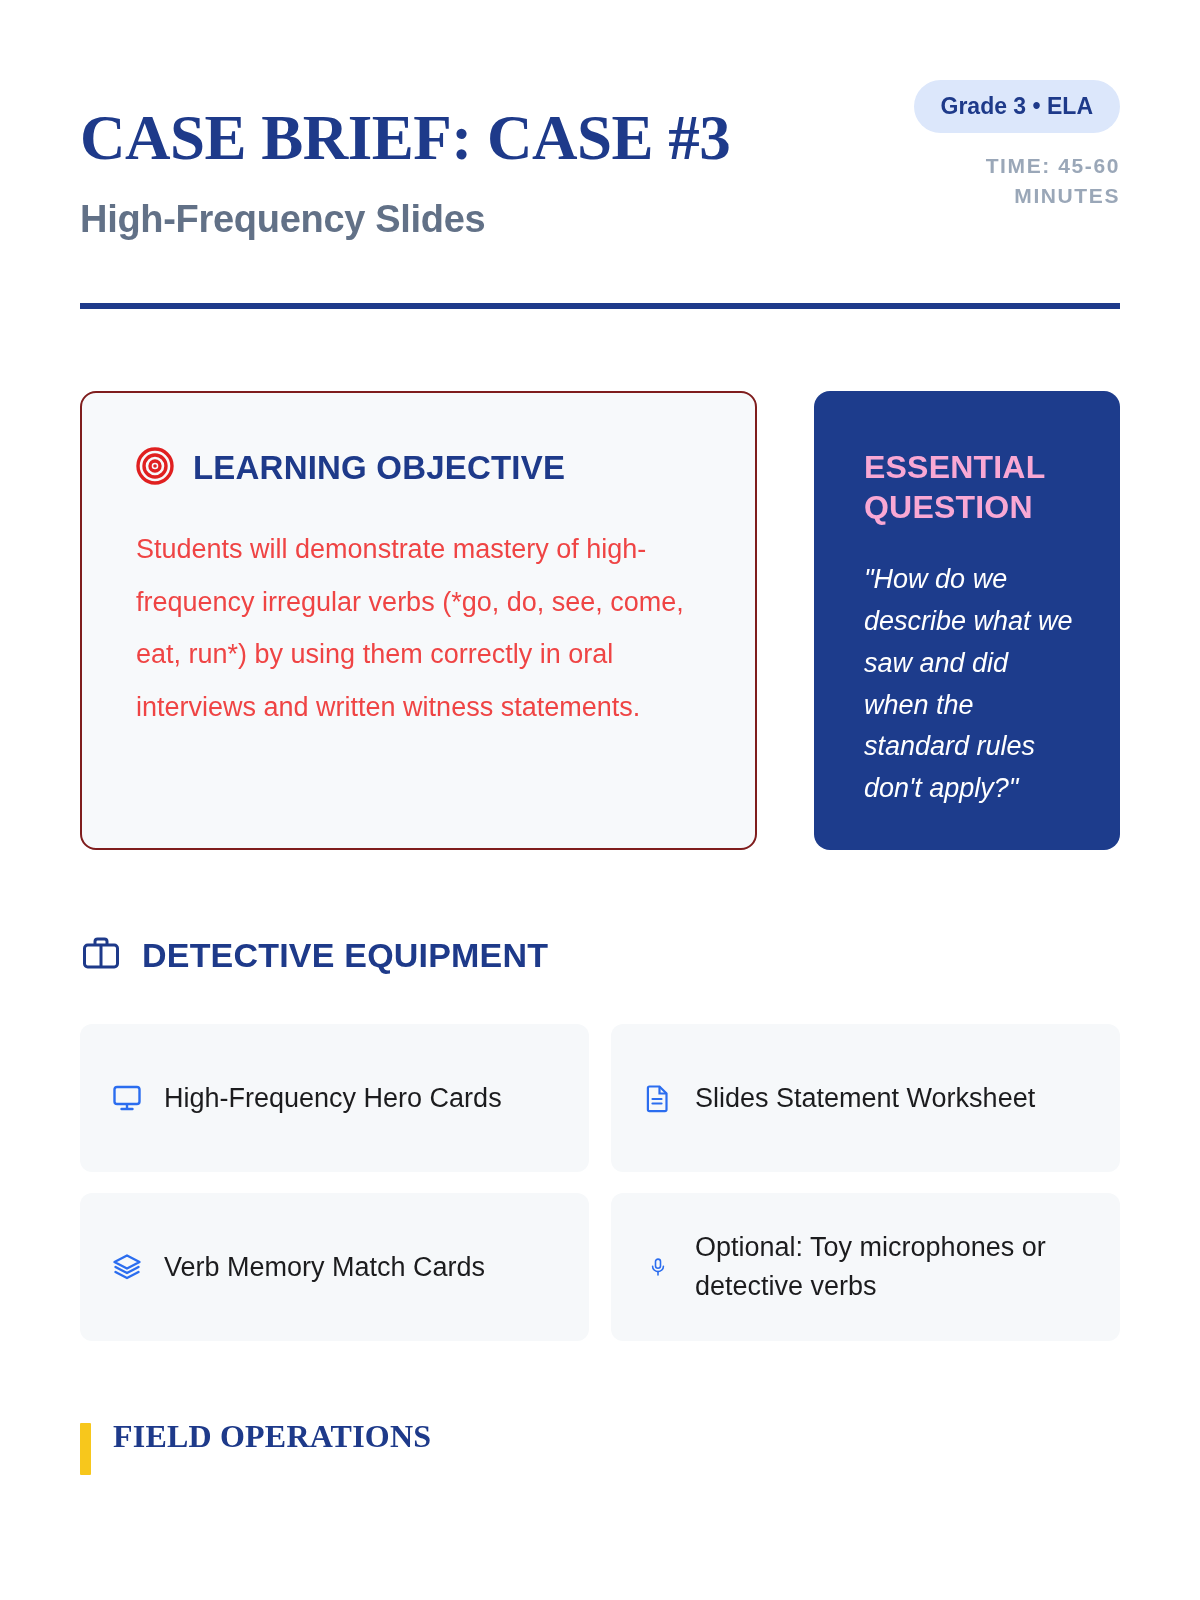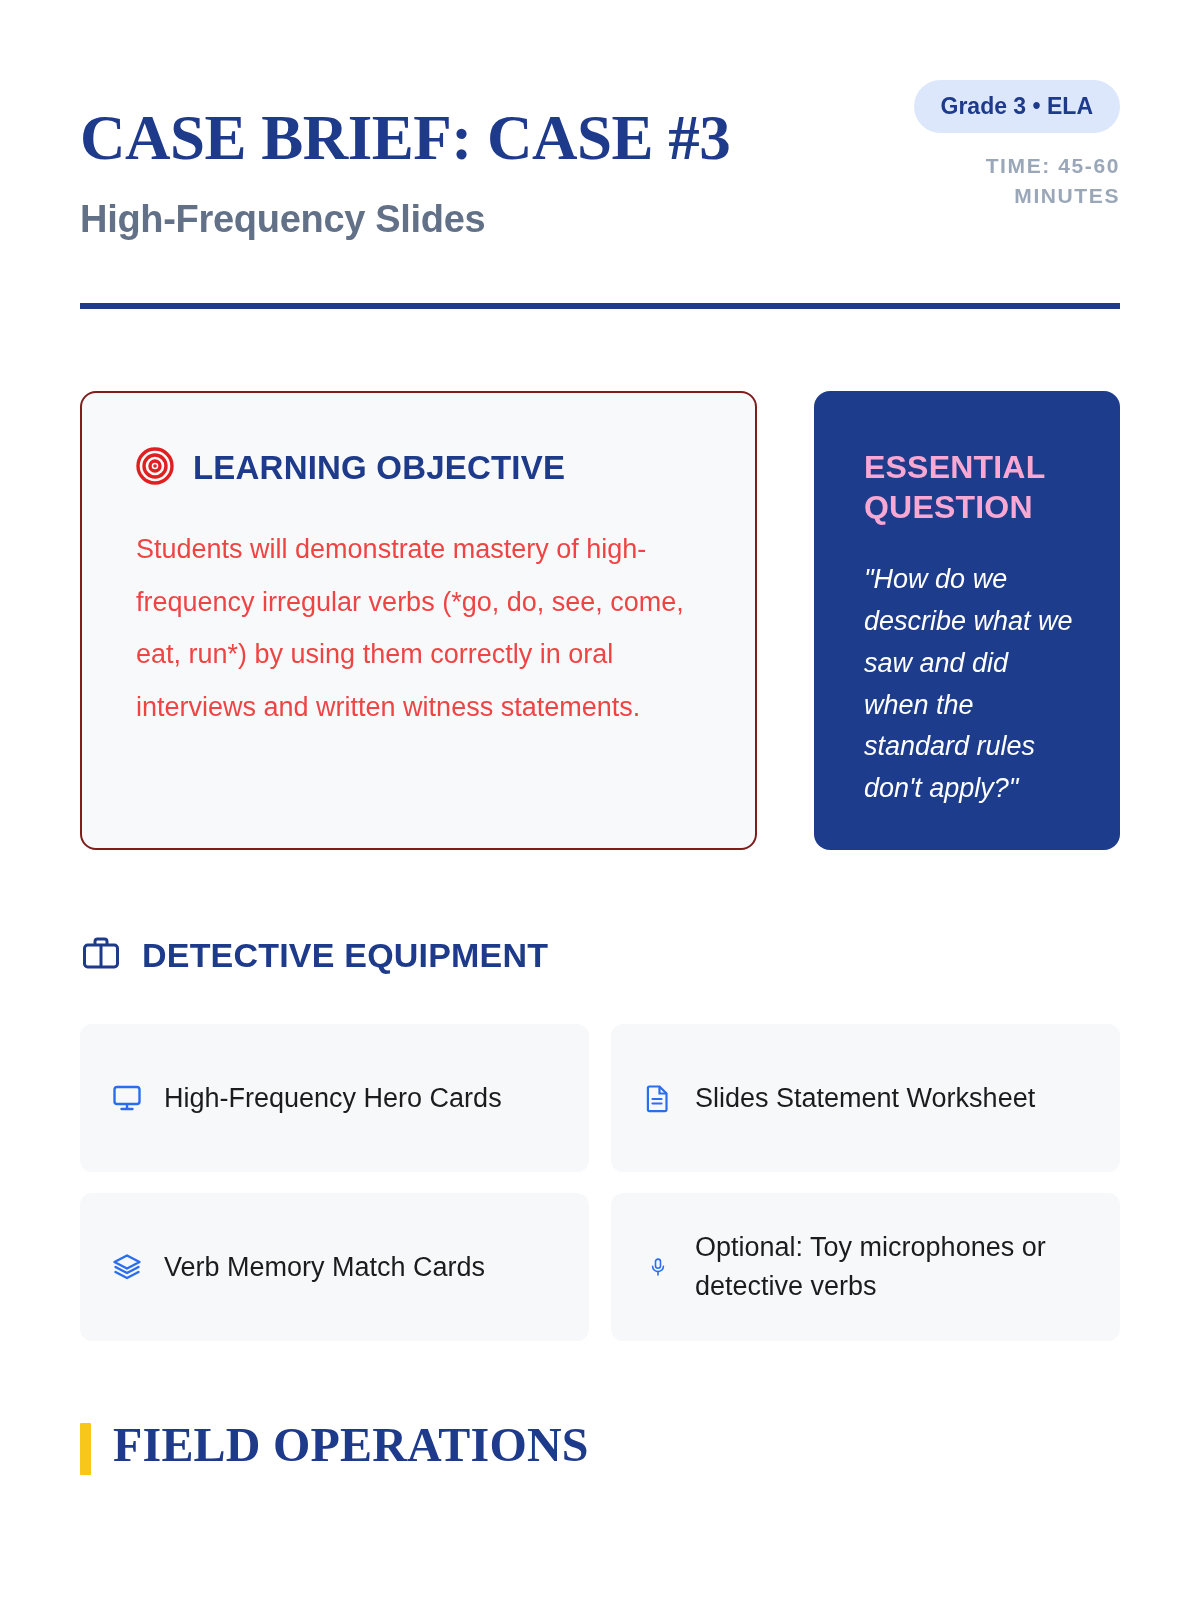--- a/index.html
+++ b/index.html
@@ -208,21 +208,21 @@
     flex: 0 0 auto;
     width: 11px;
     height: 52px;
     background: #f7c71c;
     border-radius: 1px;
     margin-top: 4px;
   }
 
   .ops-title {
     font-family: "Liberation Serif", "DejaVu Serif", serif;
-    font-size: 48px;
+    font-size: 32px;
     font-weight: 700;
     color: #1e3a8a;
     letter-spacing: 0.2px;
     line-height: 1.1;
   }
 </style>
 </head>
 <body>
 
 <div class="page">

